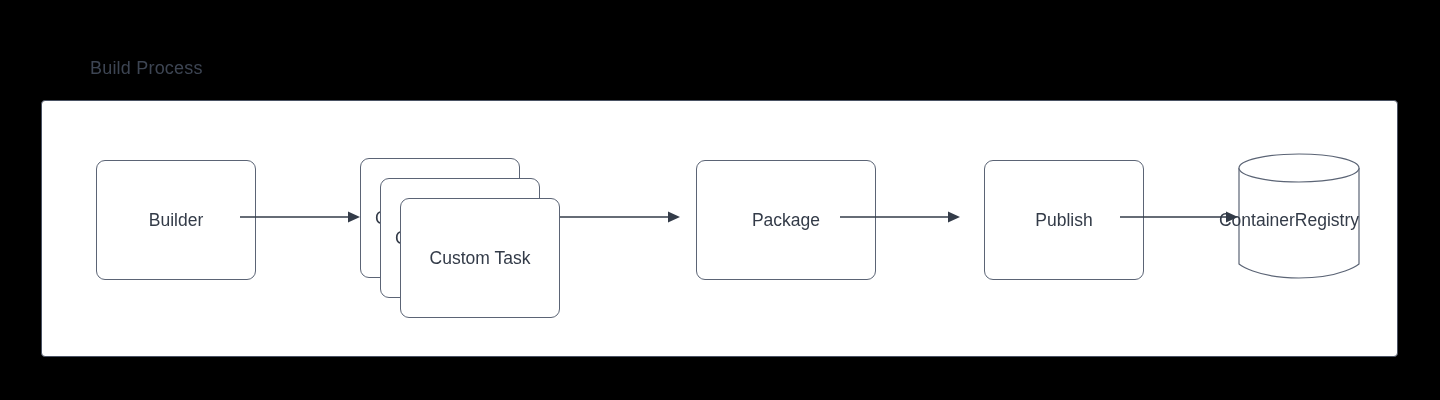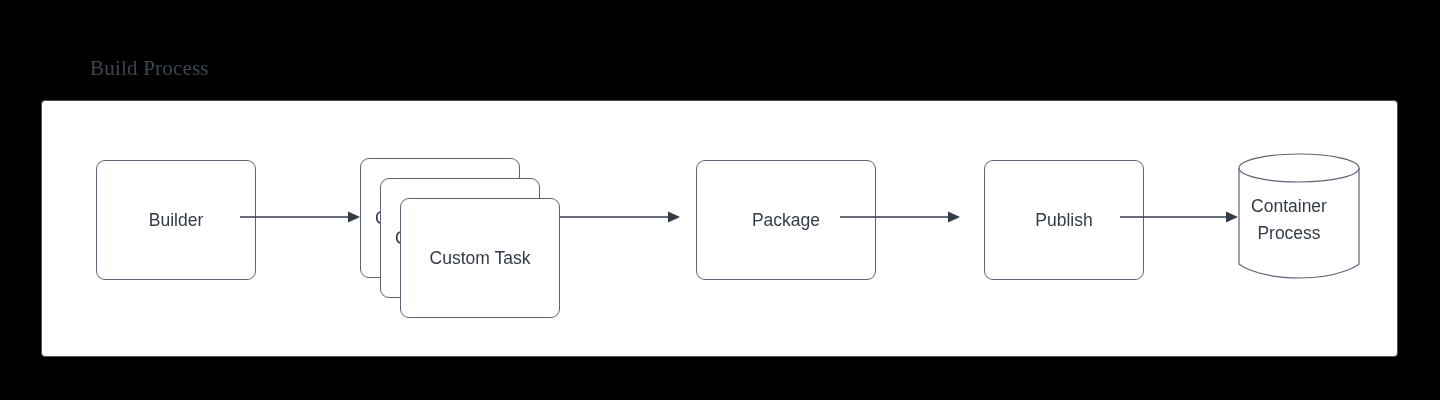--- a/index.html
+++ b/index.html
@@ -14,26 +14,25 @@
     background: #000000;
     font-family: "Liberation Sans", sans-serif;
     overflow: hidden;
   }
 
   
   #diagram-title {
     position: absolute;
     left: 90px;
     top: 56px;
-    font-size: 21px;
+    font-size: 18px;
     line-height: 24px;
     color: #3d4553;
     letter-spacing: 0.2px;
     white-space: nowrap;
-    font-family: Liberation Serif, serif;
   }
 
   
   #group-panel {
     position: absolute;
     left: 41px;
     top: 100px;
     width: 1357px;
     height: 257px;
     background: #ffffff;
@@ -115,21 +114,20 @@
     top: 0;
     overflow: visible;
   }
   #container-registry .cyl-label {
     position: absolute;
     left: 0;
     top: 0;
     width: 102px;
     height: 128px;
     display: flex;
-    flex-direction: column;
     align-items: center;
     justify-content: center;
     font-size: 17.5px;
     line-height: 27px;
     color: #333b48;
     text-align: center;
     padding-top: 8px;
     box-sizing: border-box;
   }
 
@@ -202,17 +200,17 @@
     </svg>
   </div>
 
   <div id="container-registry">
     <svg width="122" height="128" viewBox="0 0 122 128">
       <path d="M1,16 L1,112 C1,112 18,126 61,126 C104,126 121,112 121,112 L121,16" fill="#ffffff" stroke="#5b6475" stroke-width="1.2" stroke-linejoin="round"></path>
       <ellipse cx="61" cy="16" rx="60" ry="14" fill="#ffffff" stroke="#5b6475" stroke-width="1.2"></ellipse>
     </svg>
     <div class="cyl-label">
       <span>Container</span>
-      <span>Process</span>
+      <span>Registry</span>
     </div>
   </div>
 
 </div>
 
 </body></html>

